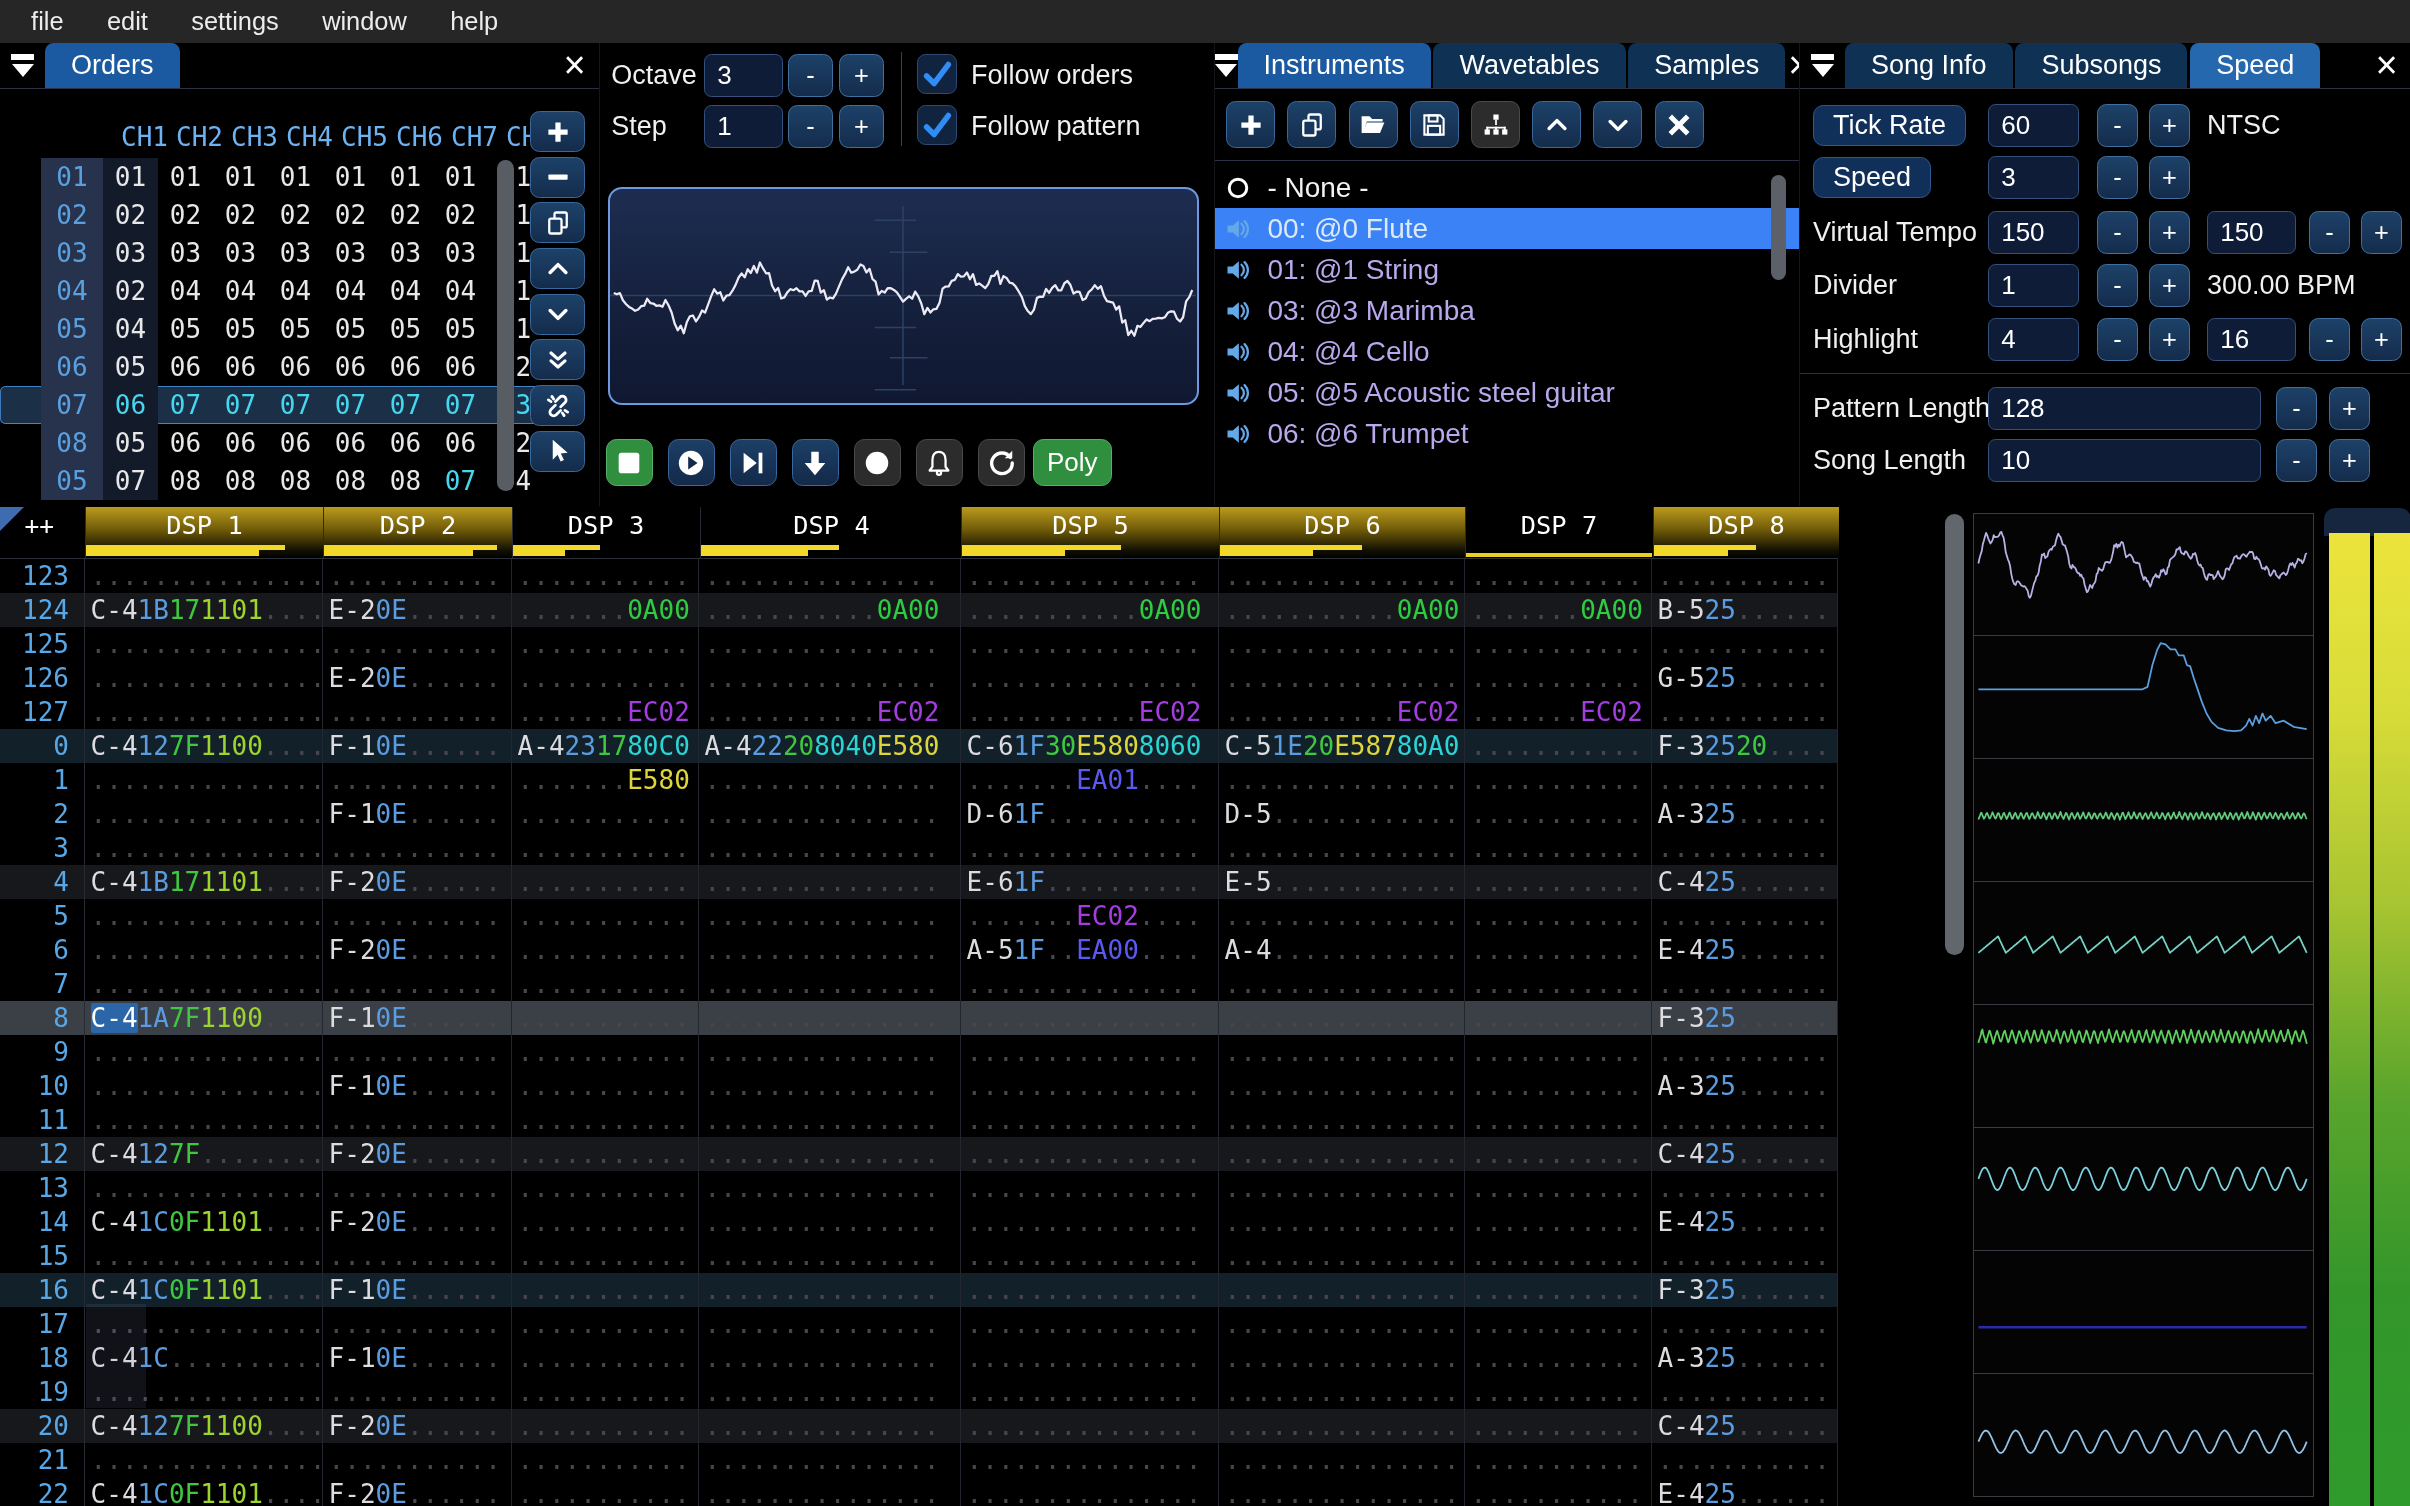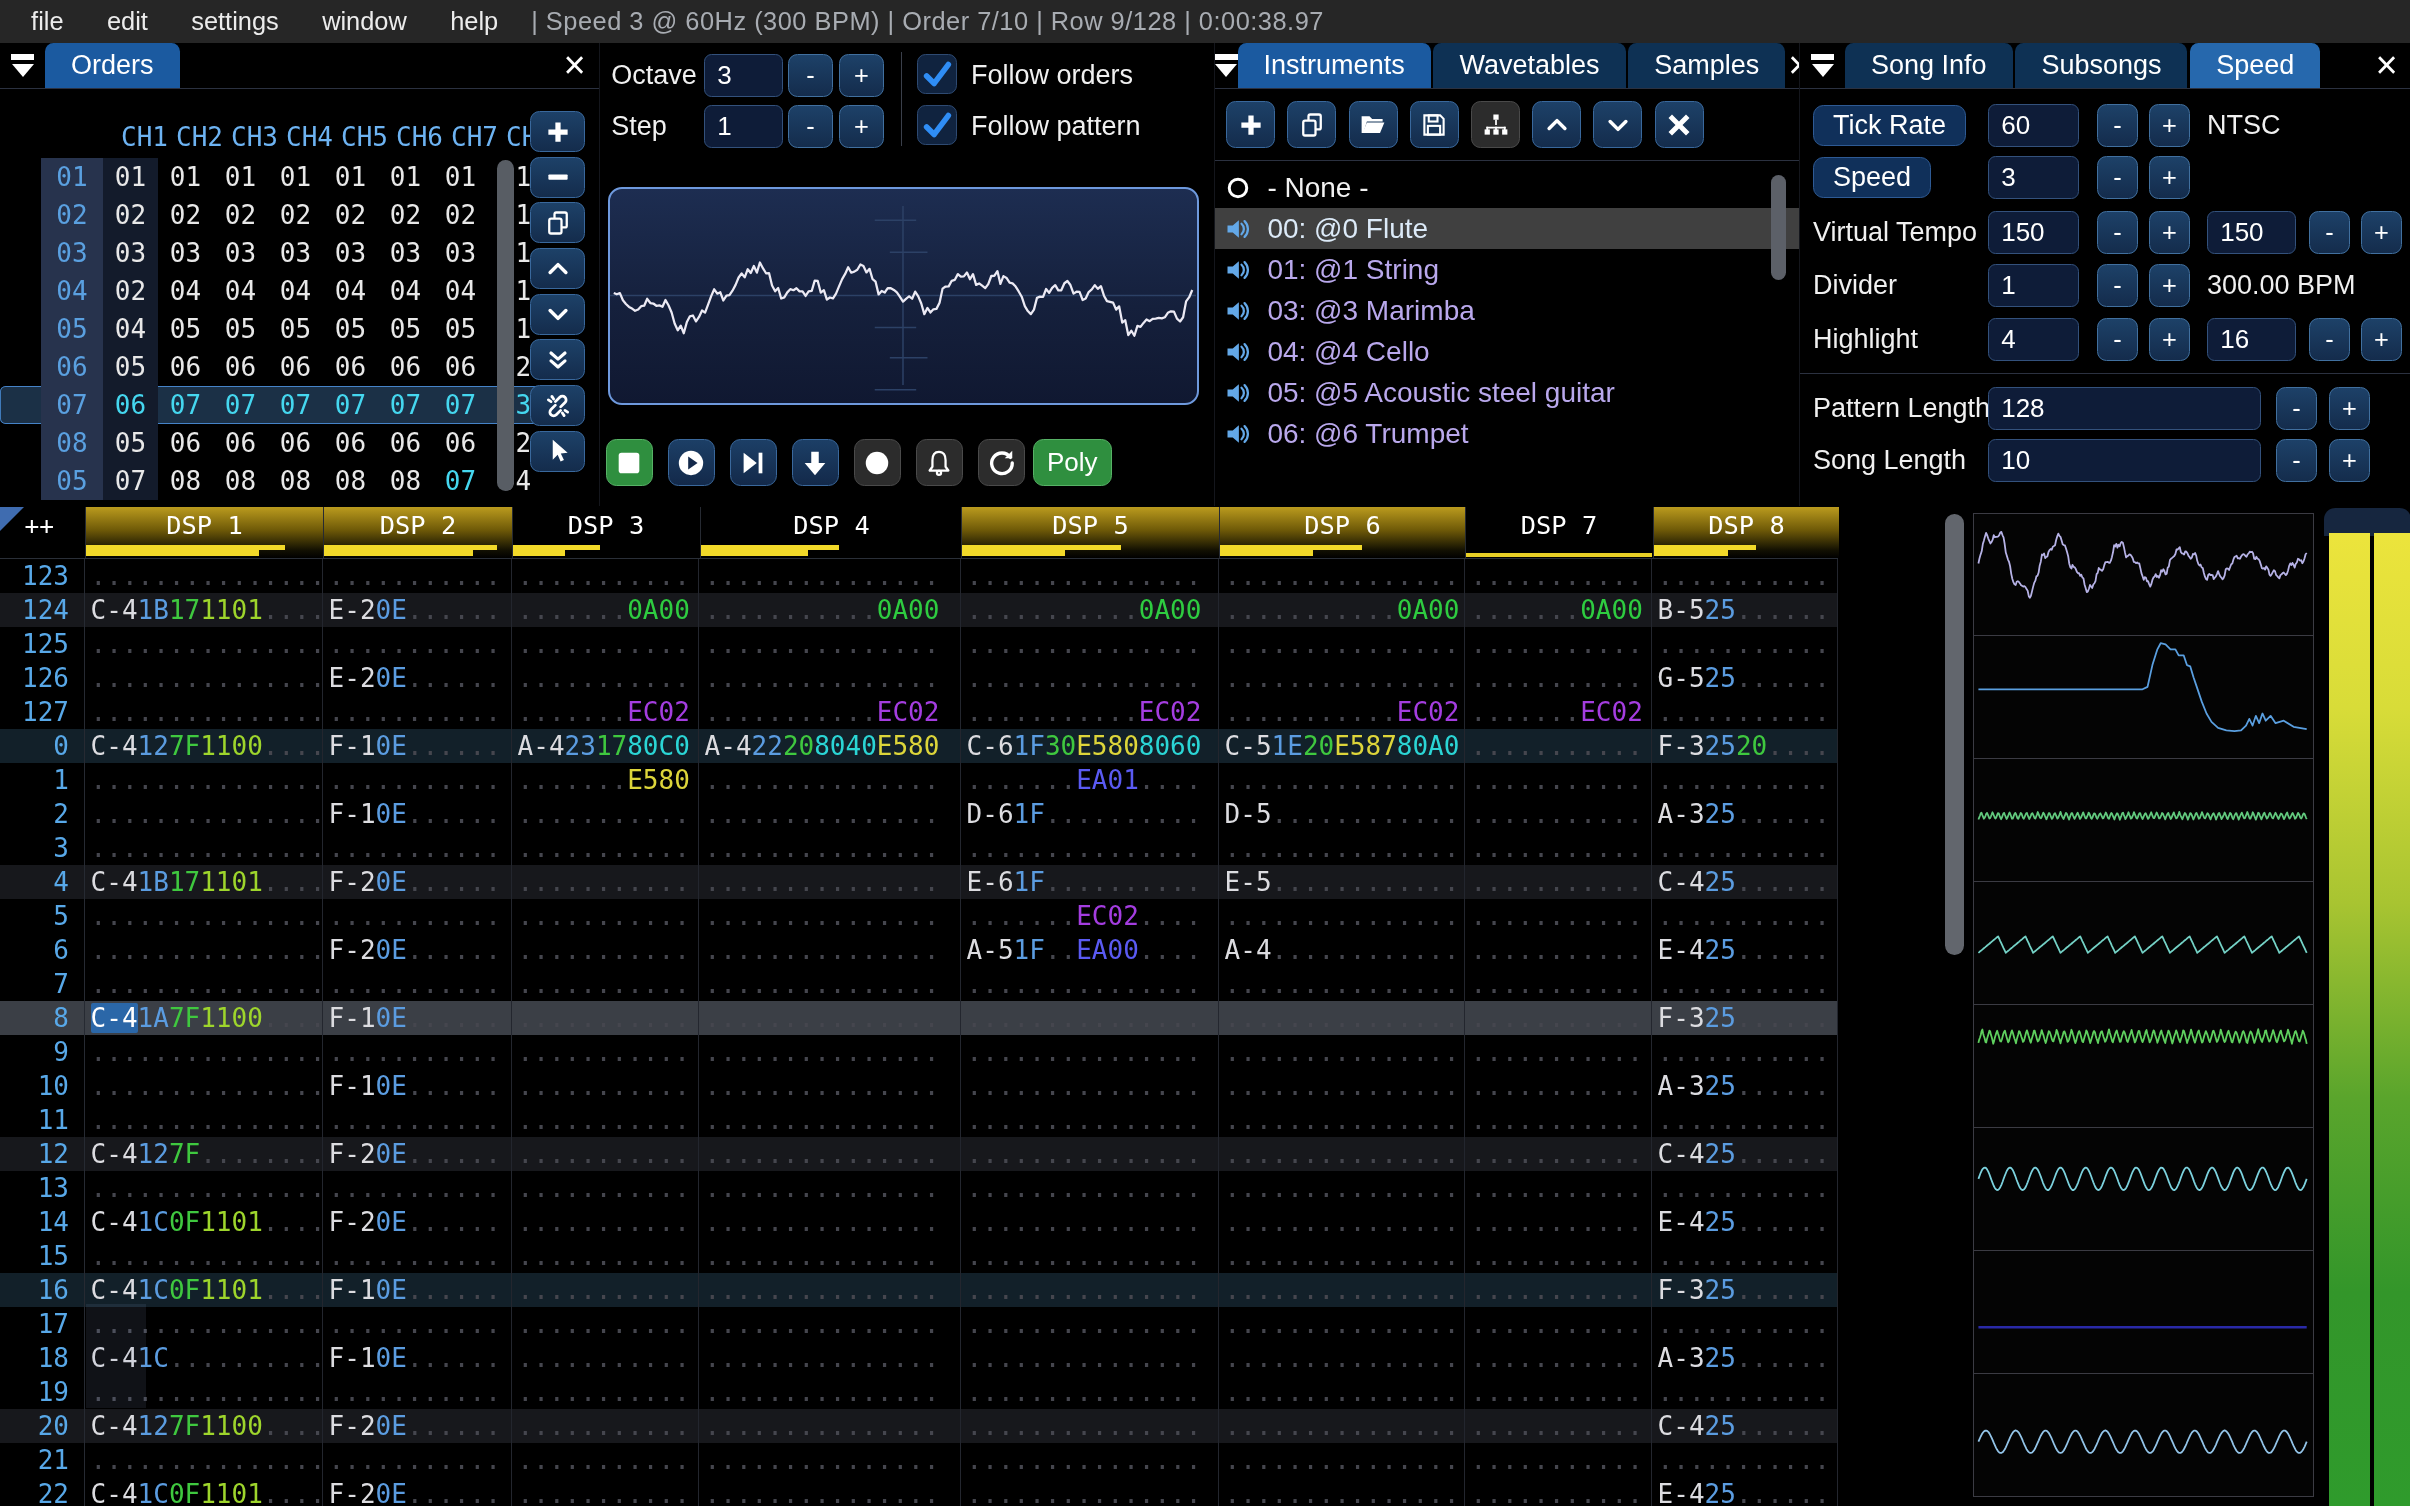--- a/index.html
+++ b/index.html
@@ -71,21 +71,21 @@
   
   .inst-tools { position:absolute; left:11.3px; top:58px; display:flex; gap:12.2px; }
   .ibtn { width:49px; height:47px; border-radius:9.4px; background:linear-gradient(180deg,#1d4168,#142c4c);
     border:0.9px solid #39689c; display:flex; align-items:center; justify-content:center; }
   .ibtn.dark { background:#2c2c2c; border:0.9px solid #4a4a4a; }
   .ibtn svg { width:28px; height:28px; }
   .inst-sep { position:absolute; left:0; right:0; top:117px; height:0.9px; background:#2b3140; }
   .inst-list { position:absolute; left:0; top:124px; right:0; }
   .inst-item { height:41px; display:flex; align-items:center; font-size:28px; color:#b9a8ec; padding-left:9.4px; gap:15px; }
   .inst-item.none { color:#f2f2f2; }
-  .inst-item.sel { background:#404040; color:#dceaf8; }
+  .inst-item.sel { background:#3b82f6; color:#dceaf8; }
   .inst-item svg { width:28px; height:28px; flex:none; }
   .inst-scroll { position:absolute; right:13px; top:132px; width:15px; height:105px; border-radius:7.5px; background:#5c6068; }
 
   
   .srow { position:absolute; height:43px; left:0; right:0; }
   .pill { position:absolute; height:41px; padding:0 19px; background:#10305a; border:0.9px solid #2e5a94;
     border-radius:10.4px; font-size:27px; color:#fff; display:flex; align-items:center; }
   .plain { position:absolute; font-size:27px; color:#f0f0f0; line-height:43px; }
   .song-sep { position:absolute; left:0; right:0; top:330px; height:0.9px; background:#2b3140; }
 
@@ -124,21 +124,20 @@
   .meter .cap { position:absolute; left:1.9px; top:0; width:87px; height:28px; background:#16263f; border-radius:11.3px 11.3px 0 0; }
   .meter .barL { position:absolute; left:6.6px; top:24.5px; width:41px; bottom:0; }
   .meter .barR { position:absolute; left:52px; top:24.5px; width:36px; bottom:0; }
   .mgrad { background:linear-gradient(180deg,#ece43c 0%,#d8dc38 18%,#a8c431 38%,#5aa52c 58%,#33962a 78%,#2f9b2c 100%); }
 </style>
 </head>
 <body>
 
 <div class="menubar">
   <span id="menuItems"><span class="menu-item">file</span><span class="menu-item">edit</span><span class="menu-item">settings</span><span class="menu-item">window</span><span class="menu-item">help</span></span>
-  <span class="menu-status">| Speed 3 @ 60Hz (300 BPM) | Order 7/10 | Row 9/128 | 0:00:38.97</span>
 </div>
 
 <div class="toprow">
 
   <section class="panel p-orders">
     <div class="tabbar">
       <div class="collapse">
           <div class="bar"></div>
           <div class="tri"></div>
         </div>

